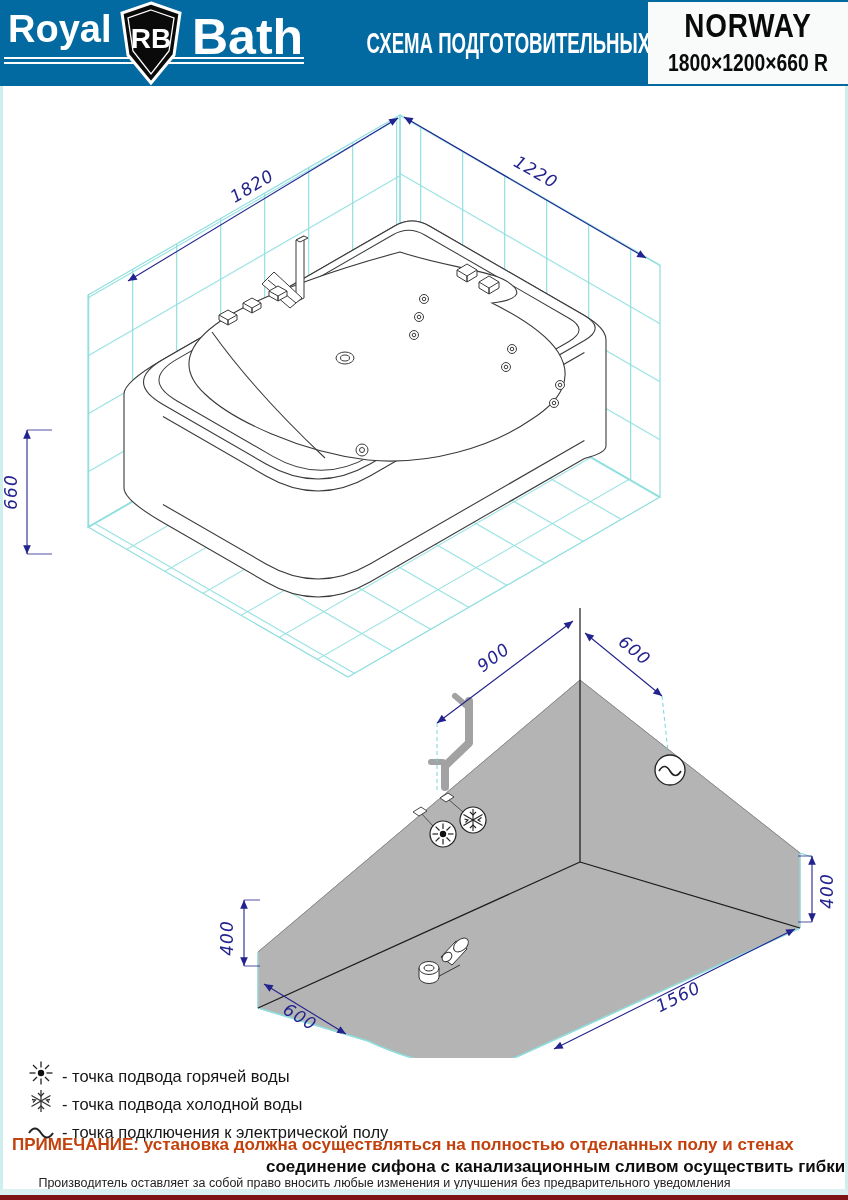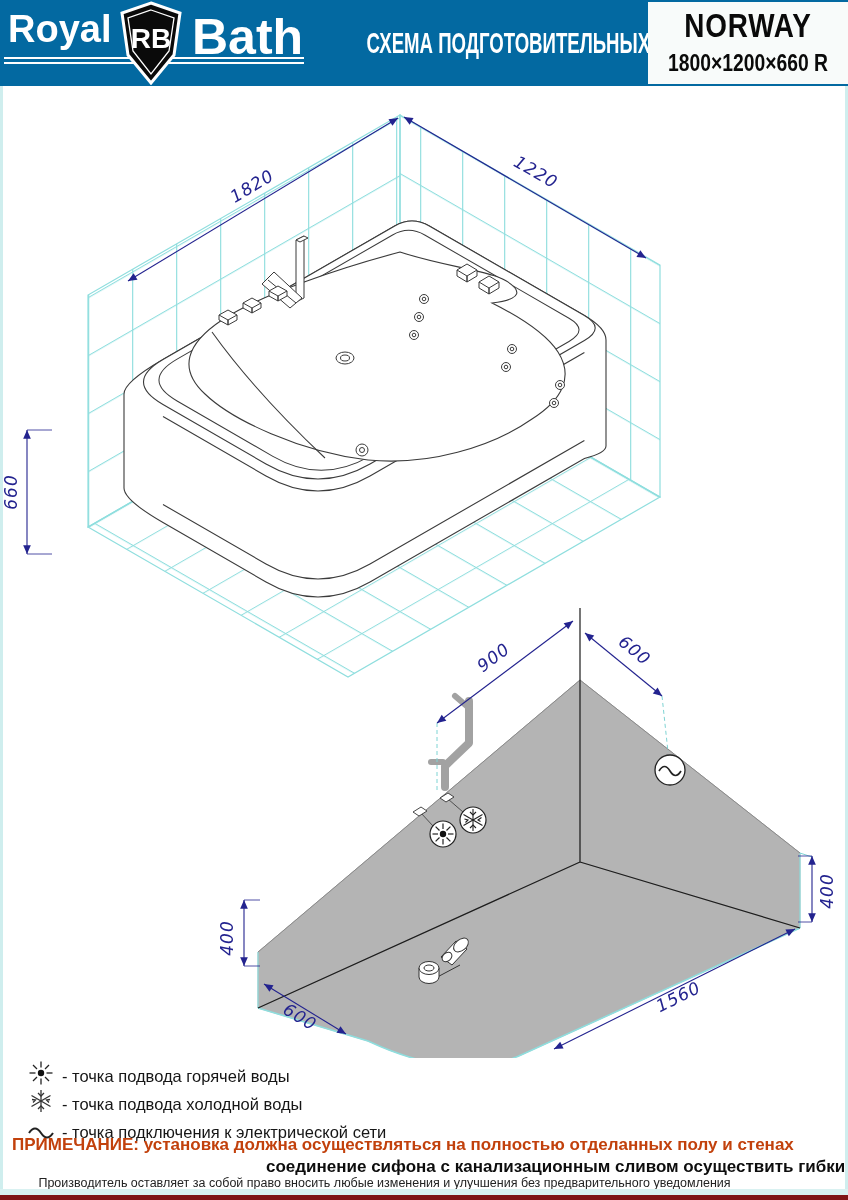--- a/index.html
+++ b/index.html
@@ -257,21 +257,21 @@
     </span>
     <span class="legend-text">- точка подвода холодной воды</span>
   </div>
 
   <div class="legend-row" style="top:1116px">
     <span class="legend-icon">
       <svg width="30" height="18" viewBox="0 0 30 18">
         <path d="M3,9 q6,-9 12,0 q6,9 12,0" fill="none" stroke="#222" stroke-width="2"></path>
       </svg>
     </span>
-    <span class="legend-text">- точка подключения к электрической сети</span>
+    <span class="legend-text">- точка подключения к электрической полу</span>
   </div>
 
   <div class="note-line1">ПРИМЕЧАНИЕ: установка должна осуществляться на полностью отделанных полу и стенах</div>
   <div class="note-line2">соединение сифона с канализационным сливом осуществить гибким шлангом</div>
   <div class="footer-text">Производитель оставляет за собой право вносить любые изменения и улучшения без предварительного уведомления</div>
 
   <div class="border-left"></div>
   <div class="border-right"></div>
   <div class="band-cyan"></div>
   <div class="band-red"></div>

